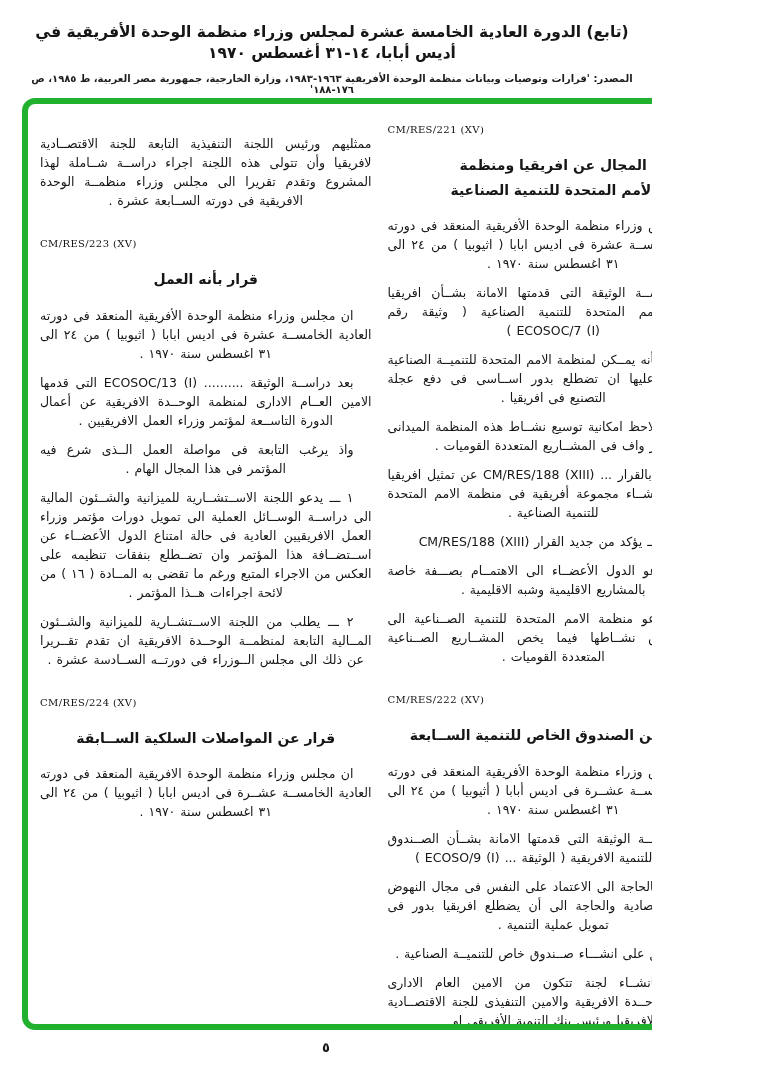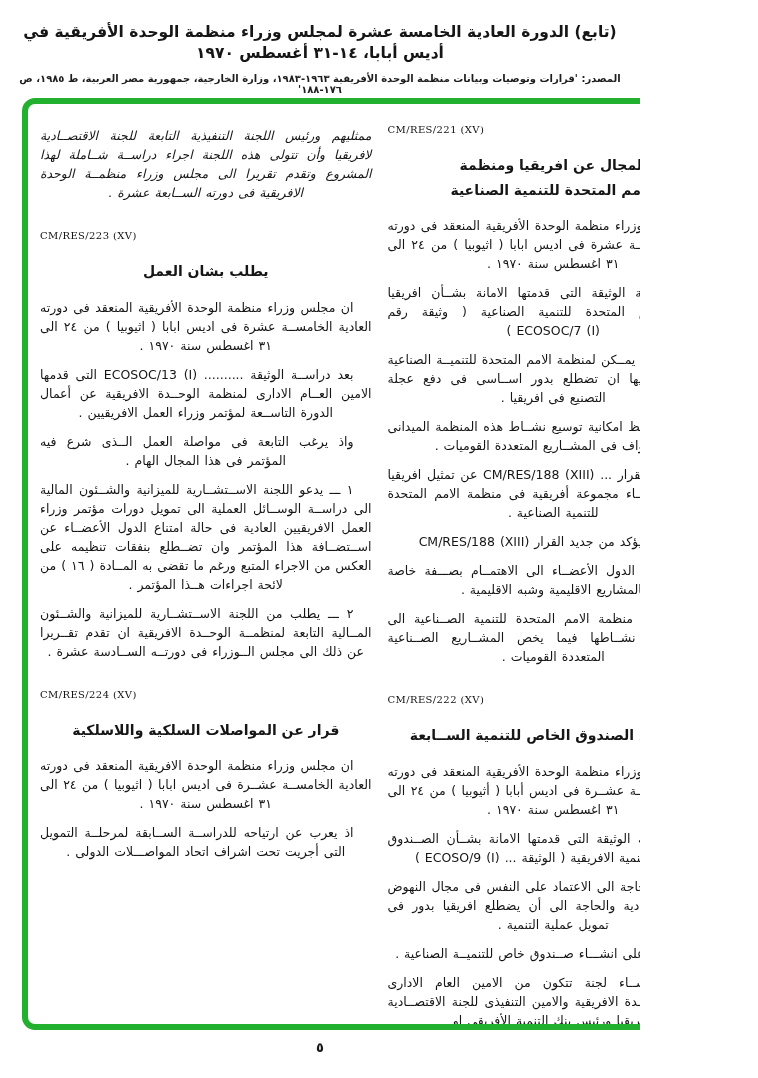--- a/index.html
+++ b/index.html
@@ -9,20 +9,21 @@
     font-family: "DejaVu Sans", sans-serif;
     color: #161616;
     -webkit-font-smoothing: antialiased;
   }
   .page {
     position: relative;
     width: 640px; height: 1078px;
     direction: rtl;
     overflow: hidden;
     background: #ffffff;
+    padding-left: 12px;
   }
   
   .hdr { padding-top: 22px; }
   .hdr-title {
     font-weight: bold;
     font-size: 15.5px;
     line-height: 1.35;
     text-align: center;
     padding: 0 20px;
   }
@@ -74,21 +75,21 @@
     margin: 0 0 14px;
   }
   .res-title .t-line { display: block; }
   .para {
     margin: 0 0 10px;
     text-align: justify;
     text-align-last: center;
     text-indent: 18px;
     word-spacing: 1px;
   }
-  .para.cont { text-indent: 0; margin-top: 8px; font-style: italic; }
+  .para.cont { text-indent: 0; margin-top: 16px; }
   
   .page-num {
     position: absolute;
     left: 0; right: 0;
     top: 1040px;
     text-align: center;
     font-weight: bold;
     font-size: 13px;
   }
 </style>
@@ -128,33 +129,32 @@
       <p class="para">واقتناعا بالحاجة الى الاعتماد على النفس فى مجال النهوض بالتنمية الاقتصادية والحاجة الى أن يضطلع افريقيا بدور فى تمويل عملية التنمية .</p>
       <p class="para">اذ يوافق على انشـــاء صــندوق خاص للتنميــة الصناعية .</p>
       <p class="para">يوصى بانشــاء لجنة تتكون من الامين العام الادارى لمنظمــة الوحــدة الافريقية والامين التنفيذى للجنة الاقتصــادية لافريقيا ورئيس بنك التنمية الأفريقى او</p>
     </section>
 
     <section class="col">
       <p class="para cont">ممثليهم ورئيس اللجنة التنفيذية التابعة للجنة الاقتصــادية لافريقيا وأن تتولى هذه اللجنة اجراء دراســة شــاملة لهذا المشروع وتقدم تقريرا الى مجلس وزراء منظمــة الوحدة الافريقية فى دورته الســابعة عشرة .</p>
 
       <div class="res-num">CM/RES/223 (XV)</div>
       <div class="res-title">
-        <span class="t-line">يطلب بشان العمل</span>
+        <span class="t-line">قرار بأنه العمل</span>
       </div>
       <p class="para">ان مجلس وزراء منظمة الوحدة الأفريقية المنعقد فى دورته العادية الخامســة عشرة فى اديس ابابا ( اثيوبيا ) من ٢٤ الى ٣١ اغسطس سنة ١٩٧٠ .</p>
       <p class="para">بعد دراســة الوثيقة .......... ECOSOC/13 (I) التى قدمها الامين العــام الادارى لمنظمة الوحــدة الافريقية عن أعمال الدورة التاســعة لمؤتمر وزراء العمل الافريقيين .</p>
       <p class="para">واذ يرغب التابعة فى مواصلة العمل الــذى شرع فيه المؤتمر فى هذا المجال الهام .</p>
       <p class="para">١ ـــ يدعو اللجنة الاســتشــارية للميزانية والشــئون المالية الى دراســة الوســائل العملية الى تمويل دورات مؤتمر وزراء العمل الافريقيين العادية فى حالة امتناع الدول الأعضــاء عن اســتضــافة هذا المؤتمر وان تضــطلع بنفقات تنظيمه على العكس من الاجراء المتبع ورغم ما تقضى به المــادة ( ١٦ ) من لائحة اجراءات هــذا المؤتمر .</p>
       <p class="para">٢ ـــ يطلب من اللجنة الاســتشــارية للميزانية والشــئون المــالية التابعة لمنظمــة الوحــدة الافريقية ان تقدم تقــريرا عن ذلك الى مجلس الــوزراء فى دورتــه الســادسة عشرة .</p>
 
       <div class="res-num">CM/RES/224 (XV)</div>
       <div class="res-title">
-        <span class="t-line">قرار عن المواصلات السلكية واللاسلكية</span>
+        <span class="t-line">قرار عن المواصلات السلكية الســابقة</span>
       </div>
       <p class="para">ان مجلس وزراء منظمة الوحدة الافريقية المنعقد فى دورته العادية الخامســة عشــرة فى اديس ابابا ( اثيوبيا ) من ٢٤ الى ٣١ اغسطس سنة ١٩٧٠ .</p>
-      <p class="para">اذ يعرب عن ارتياحه للدراســة الســابقة لمرحلــة التمويل التى أجريت تحت اشراف اتحاد المواصـــلات الدولى .</p>
     </section>
 
   </div>
 
   <div class="page-num">٥</div>
 
 </div>
 
 </body></html>

